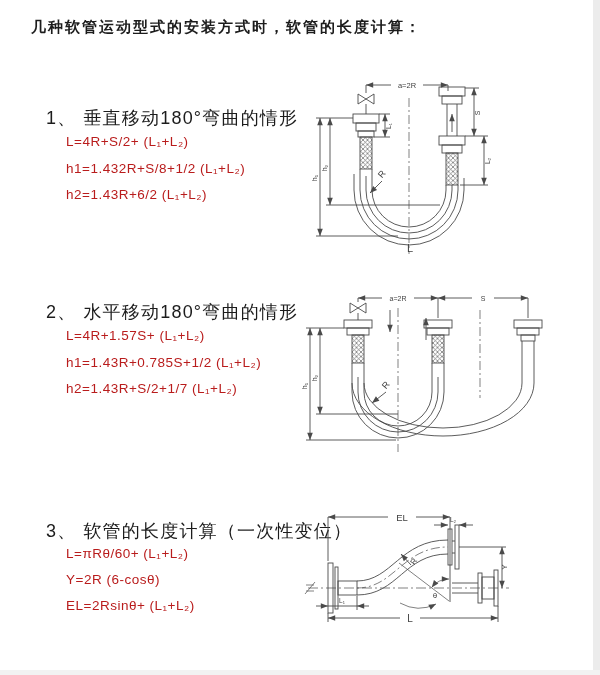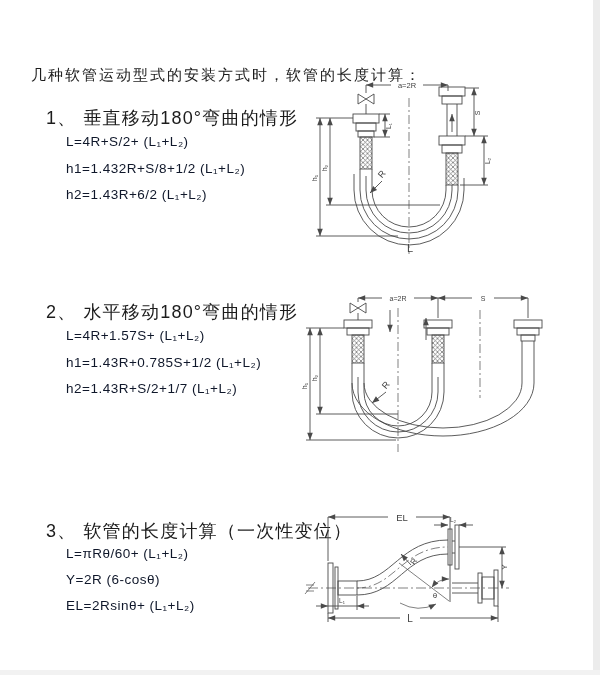--- a/index.html
+++ b/index.html
@@ -1,24 +1,24 @@
 <!DOCTYPE html>
 <html><head>
 <meta charset="utf-8">
 <style>
   html,body{margin:0;padding:0;}
   body{
     width:600px;height:675px;position:relative;background:#ffffff;overflow:hidden;
     font-family:"Liberation Sans","DejaVu Sans",sans-serif;color:#1c1c1c;
   }
   .abs{position:absolute;}
-  .page-title{left:31px;top:18px;font-size:15px;font-weight:normal;letter-spacing:2px;white-space:nowrap;margin-top:48px;}
+  .page-title{left:31px;top:18px;font-size:15px;font-weight:bold;letter-spacing:2px;white-space:nowrap;}
   .sec-head{font-size:18px;letter-spacing:1.2px;white-space:nowrap;}
   .sec-head .num{margin-right:7px;}
-  .formula{font-size:13.5px;letter-spacing:0.5px;white-space:nowrap;color:#0f172a;}
+  .formula{font-size:13.5px;letter-spacing:0.5px;white-space:nowrap;color:#b91c1c;}
   svg{position:absolute;display:block;}
   svg text{font-family:"Liberation Sans","DejaVu Sans",sans-serif;fill:#3f3f3f;stroke:none;}
   .edge-r{right:0;top:0;width:7px;height:675px;background:#ececec;}
   .edge-b{left:0;bottom:0;width:600px;height:5px;background:#f2f2f2;}
 </style>
 </head>
 <body>
 
 <div class="abs page-title">几种软管运动型式的安装方式时，软管的长度计算：</div>
 

